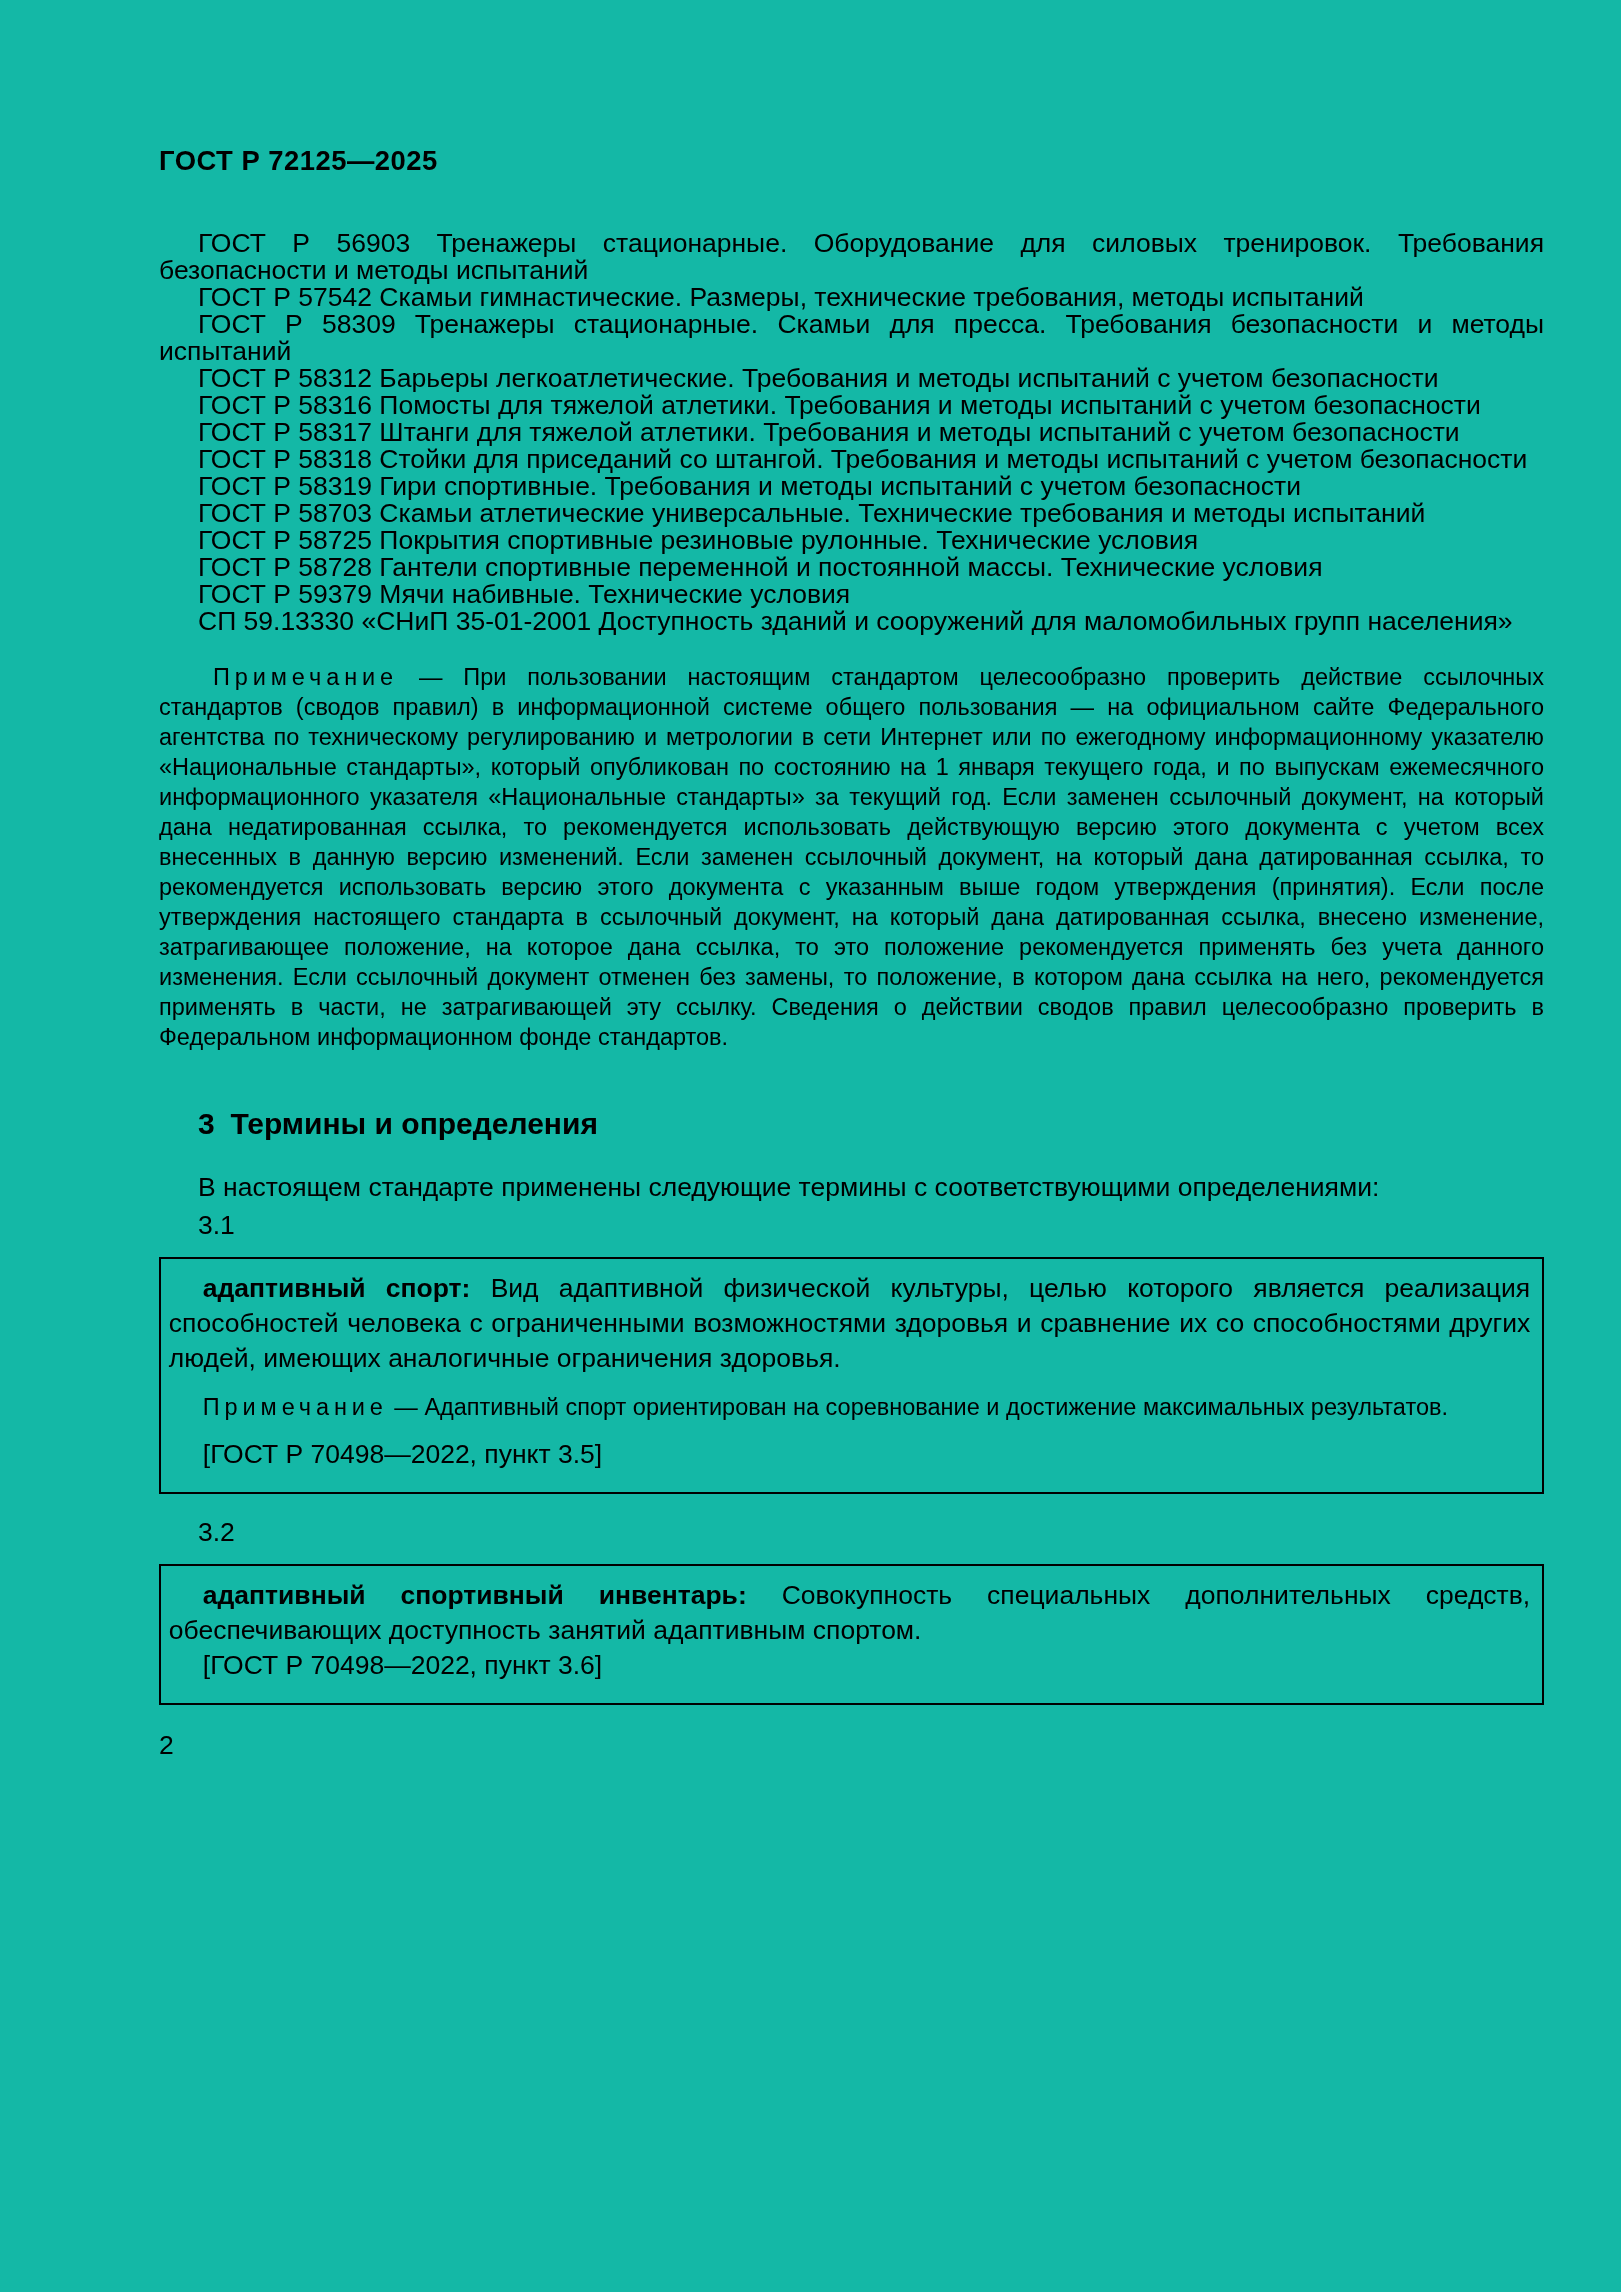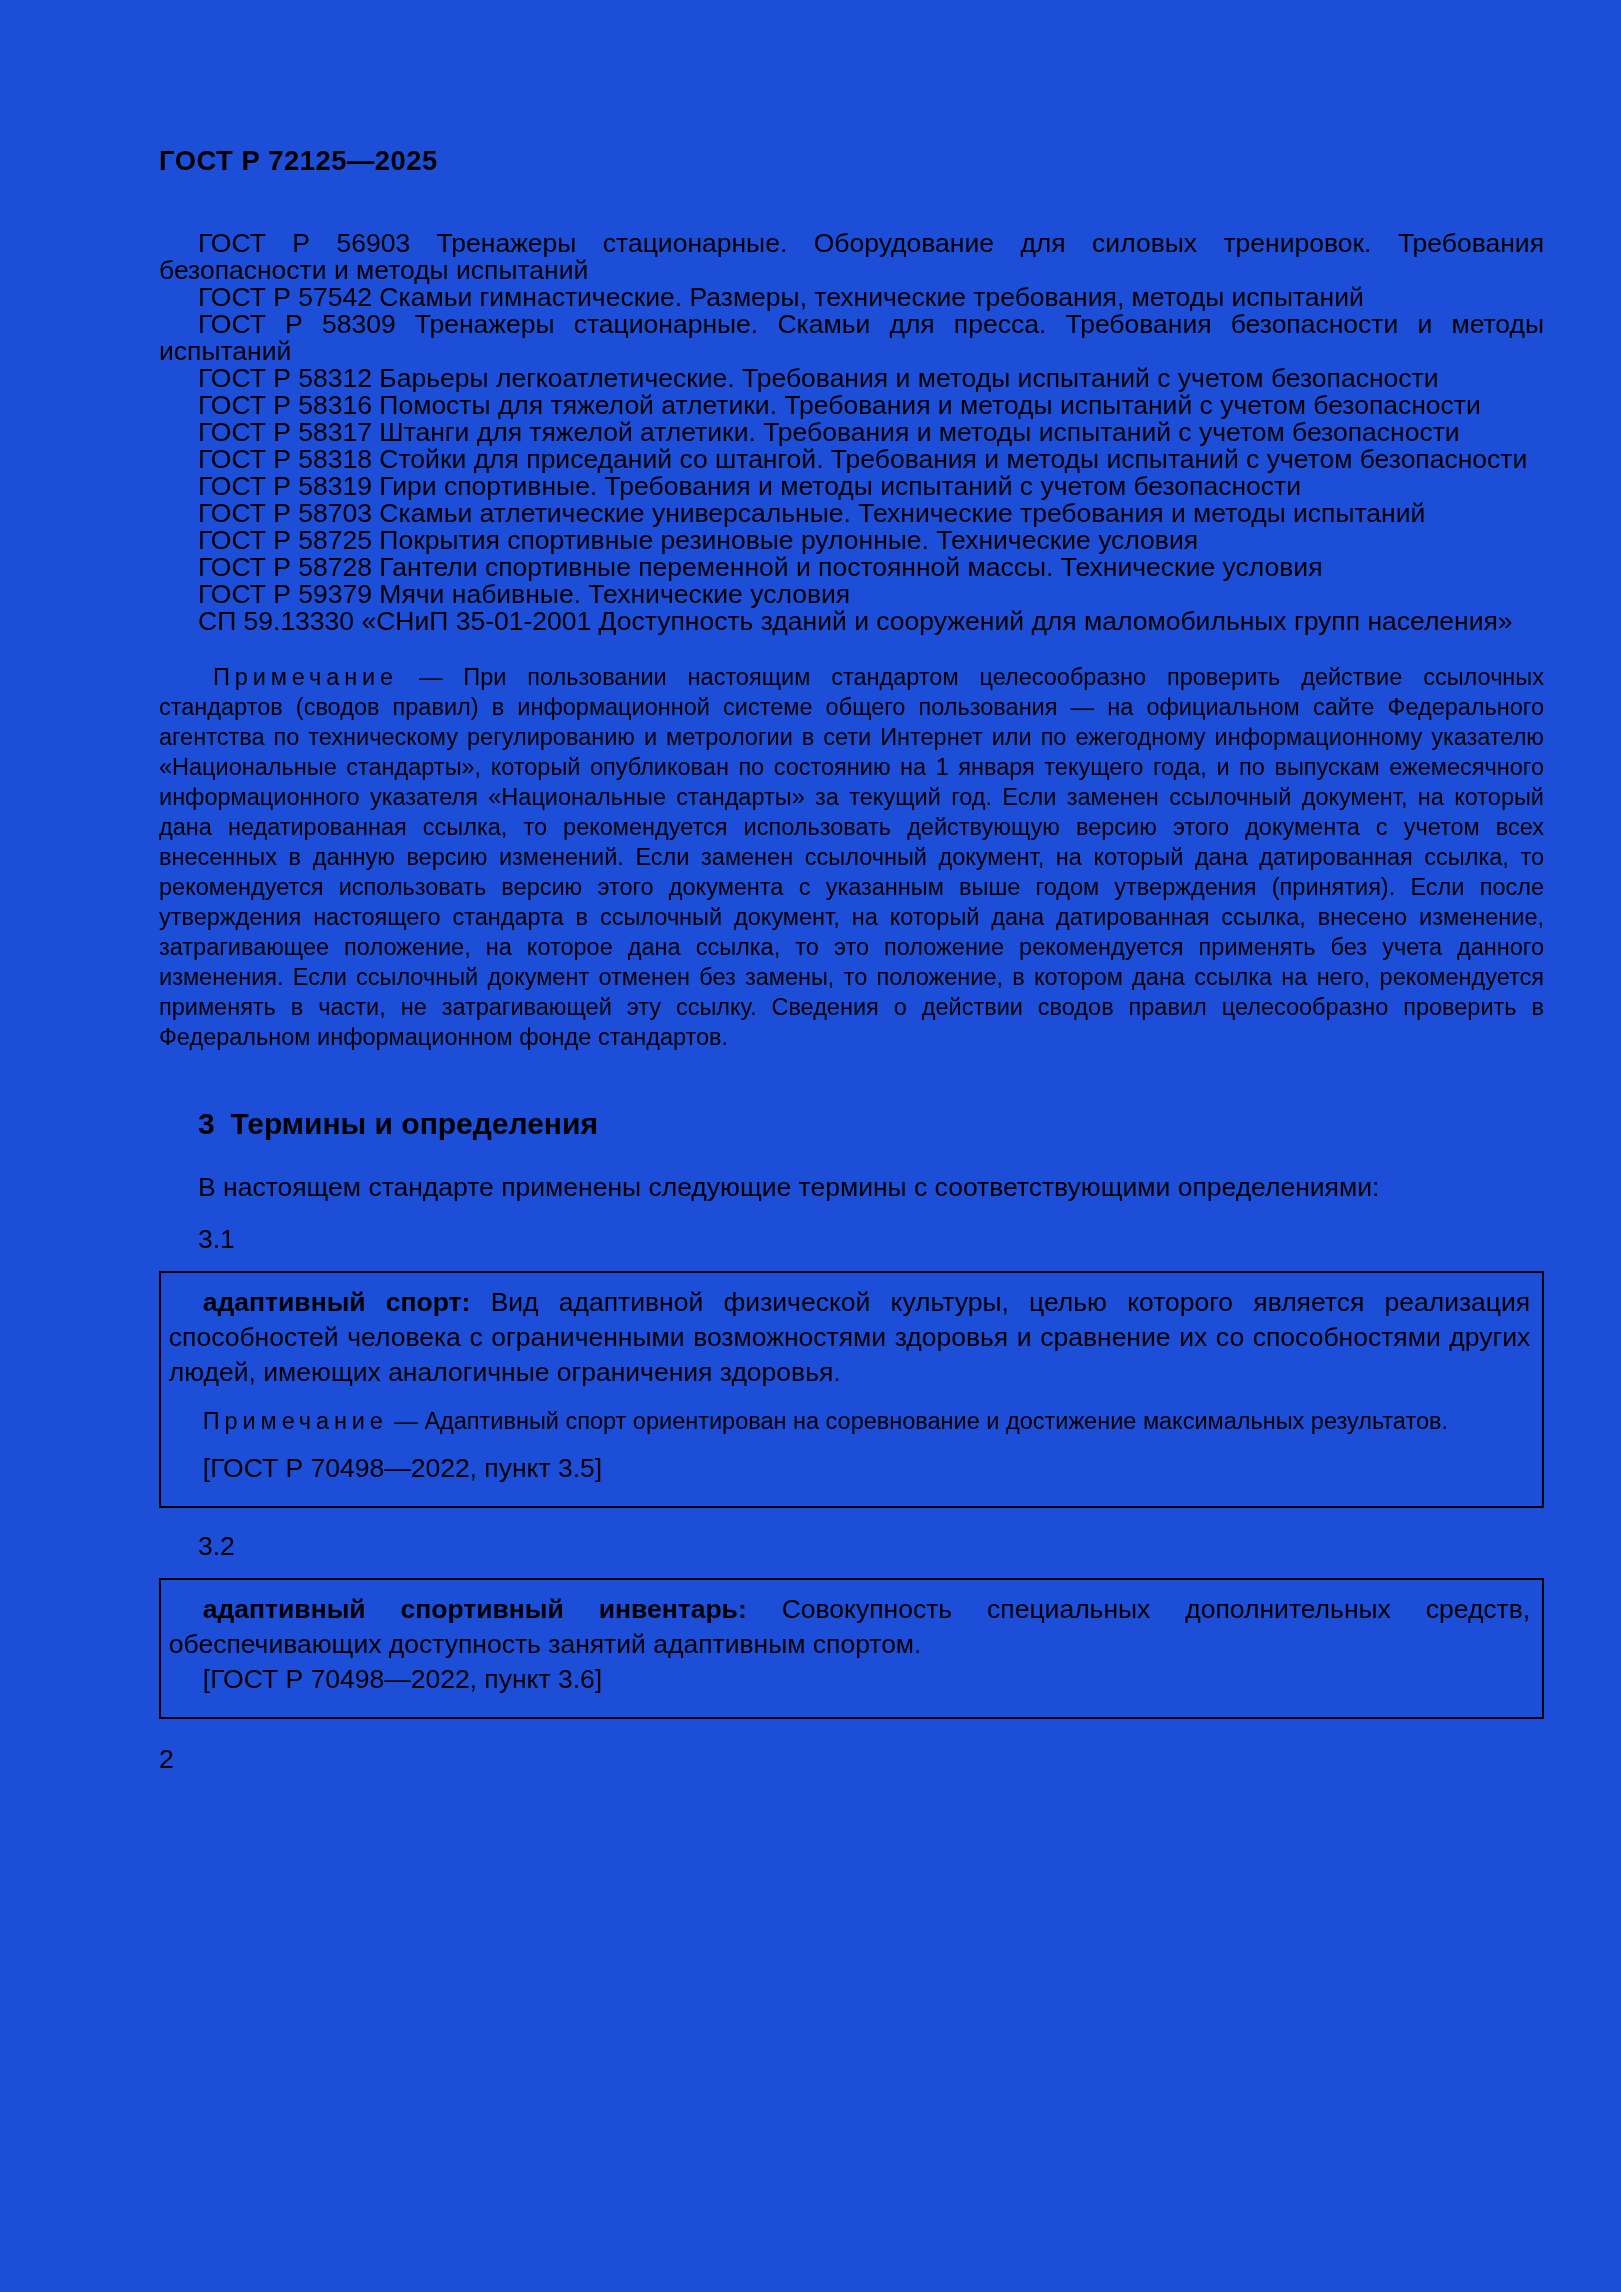--- a/index.html
+++ b/index.html
@@ -2,21 +2,21 @@
 <html lang="ru"><head>
 <meta charset="utf-8">
 <style>
   * { margin: 0; padding: 0; box-sizing: border-box; }
   html, body { background: #ffffff; }
   .page {
     position: relative;
     width: 1621px;
     height: 2293px;
     margin: 0 auto;
-    background: #1d4ed8;
+    background: #14b8a6;
     color: #000000;
     font-family: "Liberation Sans", sans-serif;
     padding: 145px 77px 0 159px;
     overflow: hidden;
   }
   .doc-header {
     font-size: 27.4px;
     font-weight: bold;
     letter-spacing: 0.5px;
     margin-bottom: 53px;
@@ -43,21 +43,21 @@
     white-space: nowrap;
   }
   .section-heading .num { margin-right: 15.7px; }
   .body-par {
     font-size: 26.5px;
     line-height: 35px;
     text-align: justify;
     text-indent: 39px;
   }
   .intro { margin-top: 29px; }
-  .clause-num { margin-top: 17px; }
+  .clause-num { margin-top: 3px; }
   .clause-num--32 { margin-top: 21.6px; }
   .def-box {
     border: 2.9px solid #000000;
     margin-top: 13.7px;
     padding: 11.8px 11.8px 19.6px 7.8px;
   }
   .def-box p {
     font-size: 26.5px;
     line-height: 35px;
     text-align: justify;

